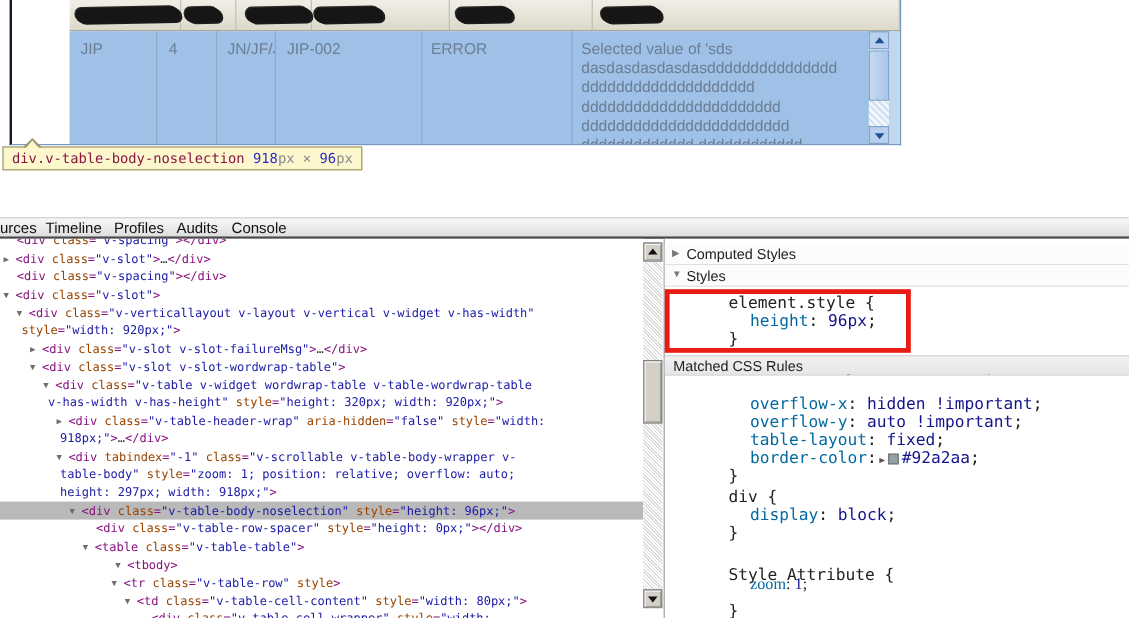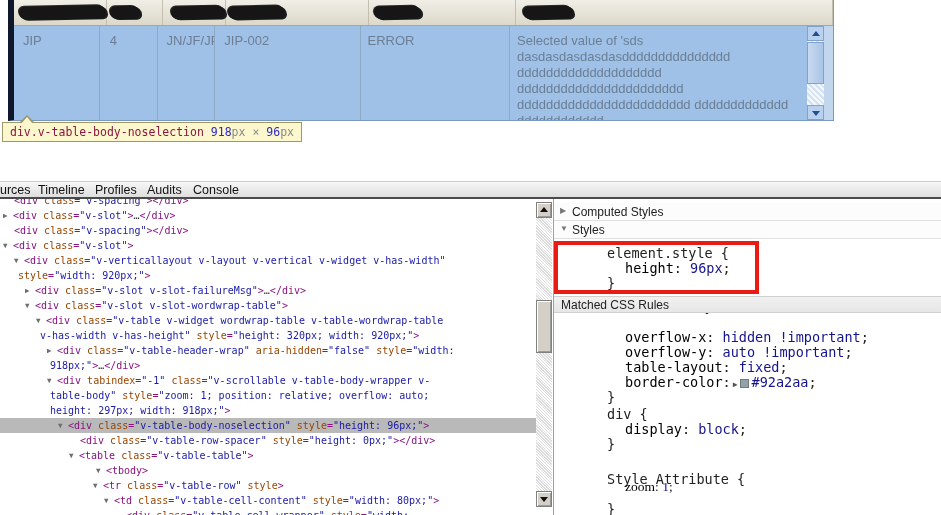--- a/index.html
+++ b/index.html
@@ -4,22 +4,22 @@
 <style>
   * { box-sizing: border-box; }
   html,body { margin:0; padding:0; }
   body {
     width:941px; height:515px; position:relative; overflow:hidden;
     background:#fff; font-family:"Liberation Sans", sans-serif;
   }
   .mono { font-family:"DejaVu Sans Mono", monospace; }
 
   
-  #vtable { position:absolute; left:8px; top:0; width:826px; height:121px;
-    border-left:6px solid #0f172a; border-right:1px solid #7a99c0; border-bottom:1px solid #7a99c0; }
+  #vtable { position:absolute; left:8px; top:0; width:743px; height:121px;
+    border-left:2px solid #0f172a; border-right:1px solid #7a99c0; border-bottom:1px solid #7a99c0;padding-left:48px; }
   #vtable-header { position:relative; height:26px; display:flex;
     background:linear-gradient(#f0eee6,#dcd9ca); border-bottom:1px solid #a9a695; }
   .hcell { height:100%; border-right:1px solid #c2bfae; display:flex; align-items:center; }
   .scrib { display:inline-block; height:13px; background:#161616;
     border-radius:7px 10px 6px 9px; transform:rotate(-1.2deg);
     box-shadow:2px 1px 0 #1d1d1d, -1px -1px 0 #2a2a2a; }
   #vtable-body { position:relative; height:94px; background:#9fc1e7; display:flex;
     color:#6b7e94; font-size:13px; }
   .bcell { height:100%; border-right:1px solid #8fa9c4; padding-top:7px; overflow:hidden; }
   #msg-cell { line-height:16px; overflow-wrap:anywhere; padding-right:22px; }
@@ -82,21 +82,21 @@
     background:#fff; border-left:1px solid #a0a0a0; }
   .pane-h { position:absolute; left:0; width:100%; height:18px; border-bottom:1px solid #e0e0e0;
     font-size:12px; color:#222; background:#fcfcfc; }
   .pane-h .ph-arr { position:absolute; left:6px; top:3px; font-size:8px; color:#777; }
   .pane-h .ph-lab { position:absolute; left:18px; top:2px; }
   .sec-bar { position:absolute; left:0; width:100%; height:17px;
     background:linear-gradient(#f1f1f1,#e6e6e6); border-top:1px solid #d0d0d0; border-bottom:1px solid #d0d0d0;
     font-size:12px; color:#222; padding:1px 0 0 7px; }
   .cssline { position:absolute; white-space:nowrap; font-family:"DejaVu Sans Mono", monospace;
     font-size:13.5px; line-height:15px; color:#222;padding-left:48px; }
-  .p-name { color:#000000; }
+  .p-name { color:#0369a1; }
   .p-val { color:#14148c; }
   .swatch { display:inline-block; width:9px; height:9px; background:#92a2aa; border:1px solid #777;
     margin:0 3px 0 2px; vertical-align:-1px; }
   .exp-arr { color:#555; font-size:8px; margin-left:2px; }
   #inherited-bar a { color:#333; text-decoration:underline; }
   #red-box { position:absolute; left:0px; top:42px; width:205px; height:53px;
     border:4px solid #ea1b12; z-index:6; pointer-events:none; }
 </style>
 </head>
 <body>

